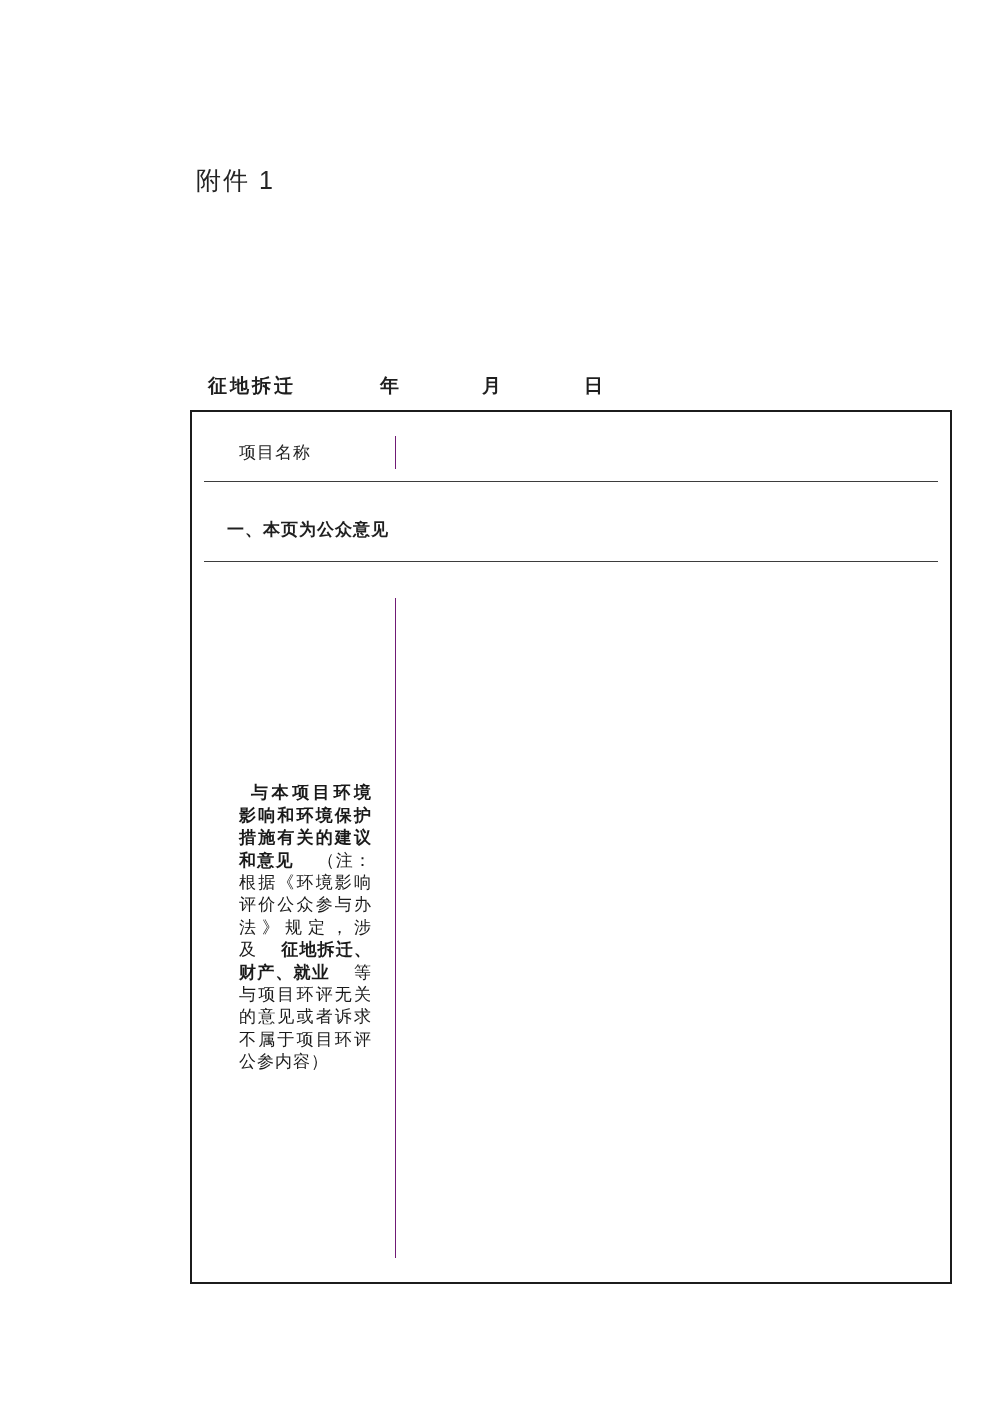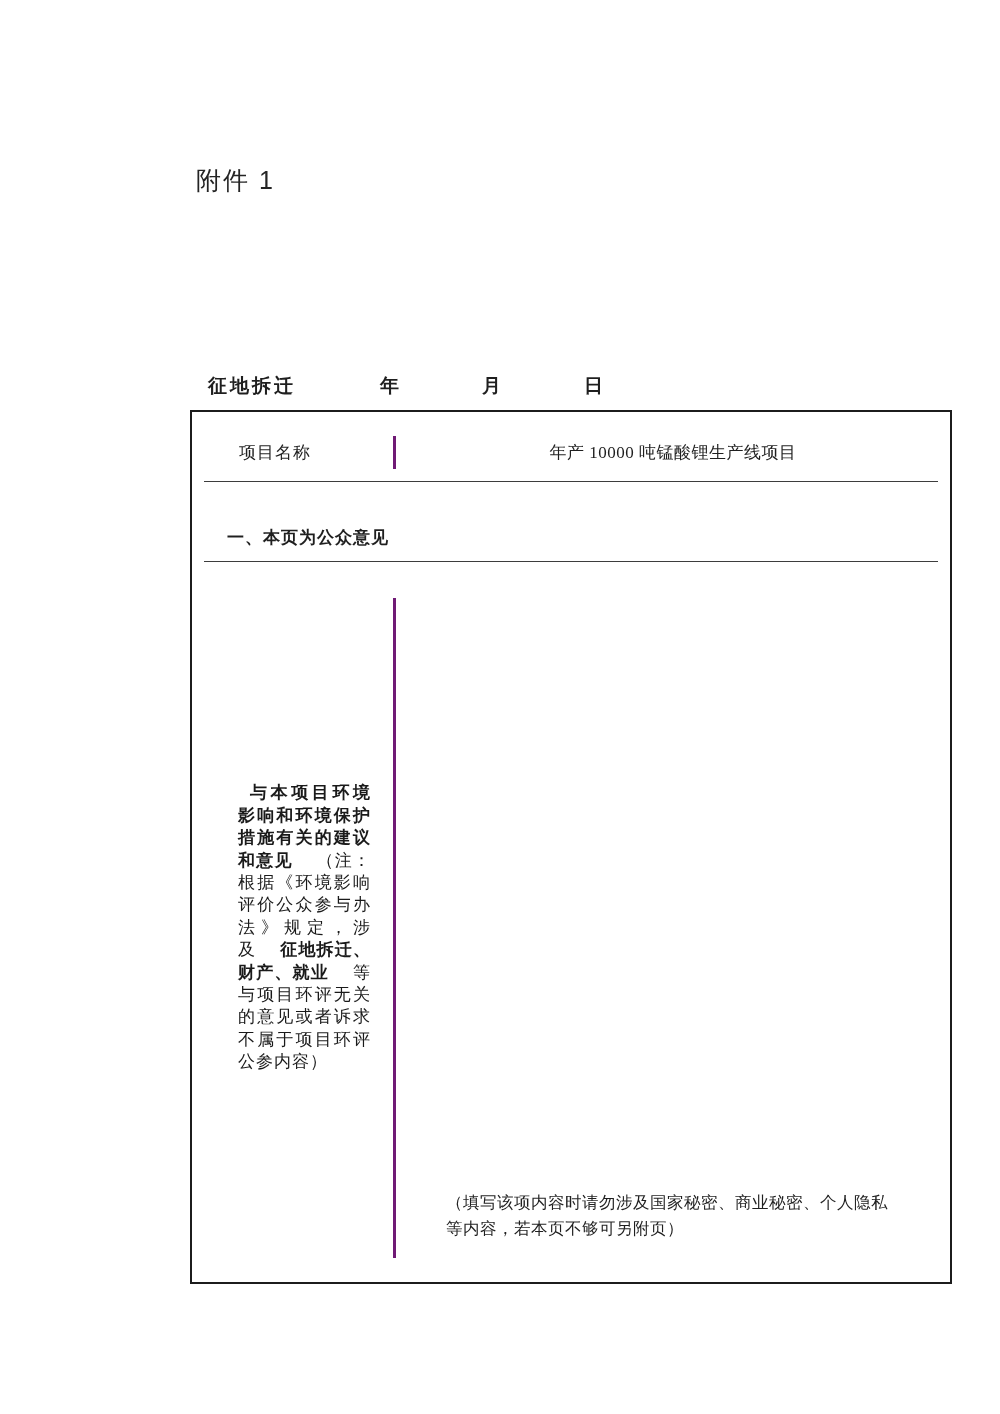--- a/index.html
+++ b/index.html
@@ -59,27 +59,27 @@
   }
   .row { display: flex; }
   .row-project {
     height: 58px;
     border-bottom: 1px solid #3d3d3d;
   }
   .row-section {
     height: 56px;
     border-bottom: 1px solid #3d3d3d;
     display: flex;
-    align-items: flex-end;
+    align-items: flex-start;
     padding-left: 11px;
   }
-  .row-opinion { flex: 1; }
+  .row-opinion { flex: 1; gap: 12px; }
   .cell-label-col {
     width: 180px;
-    border-right: 3px solid #701a75;
+    border-right: 1px solid #701a75;
     flex: none;
   }
   .row-project .cell-label-col {
     display: flex;
     align-items: center;
     padding-left: 11px;
     font-size: 17px;
     letter-spacing: 1px;
   }
   .cell-project-value {
@@ -136,34 +136,28 @@
   <div class="date-line">
     <span>征地拆迁</span><span class="gap-lg"></span><span>年</span><span class="gap-md"></span><span>月</span><span class="gap-md"></span><span>日</span>
   </div>
 
   <div class="form-table">
 
     <div class="row row-project">
       <div class="cell-label-col">
         <span>项目名称</span>
       </div>
-      <div class="cell-project-value">
-        <span>年产 10000 吨锰酸锂生产线项目</span>
-      </div>
     </div>
 
     <div class="row-section">
       <span class="section-title">一、本页为公众意见</span>
     </div>
 
     <div class="row row-opinion">
       <div class="cell-label-col">
         <p class="opinion-label-text">
           <span class="b">与本项目环境影响和环境保护措施有关的建议和意见</span><span>（注：根据《环境影响评价公众参与办法》规定，涉及</span><span class="b">征地拆迁、财产、就业</span><span>等与项目环评无关的意见或者诉求不属于项目环评公参内容）</span>
         </p>
       </div>
-      <div class="cell-opinion-area">
-        <p class="opinion-note">（填写该项内容时请勿涉及国家秘密、商业秘密、个人隐私等内容，若本页不够可另附页）</p>
-      </div>
     </div>
 
   </div>
 </div>
 
 </body></html>

